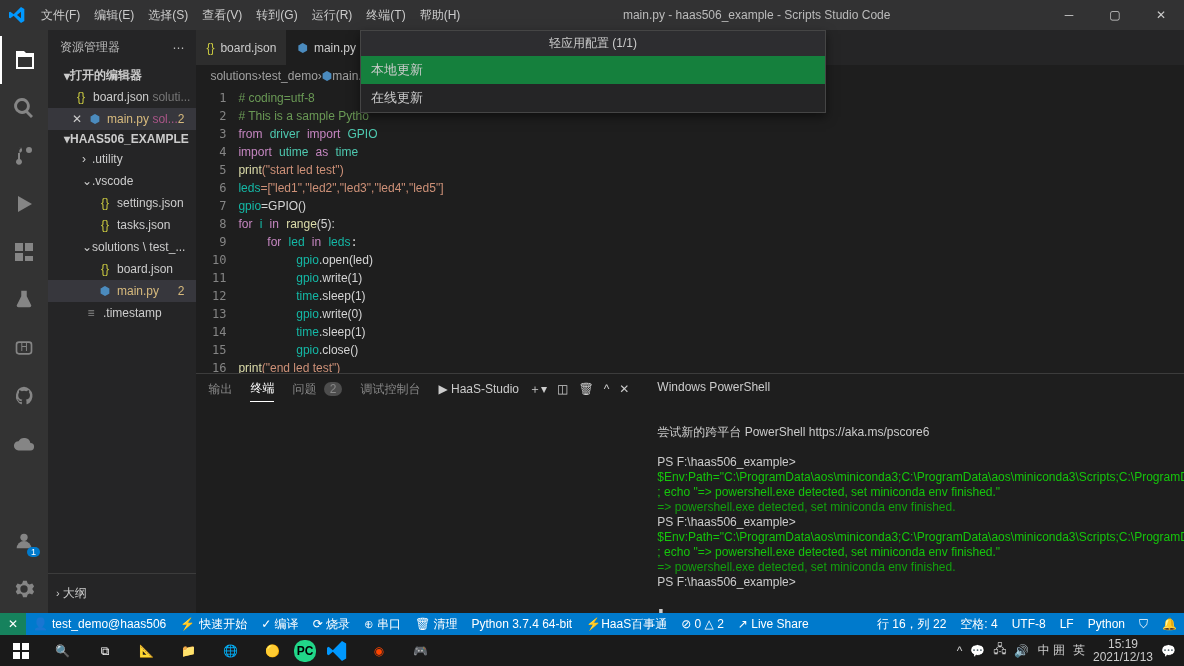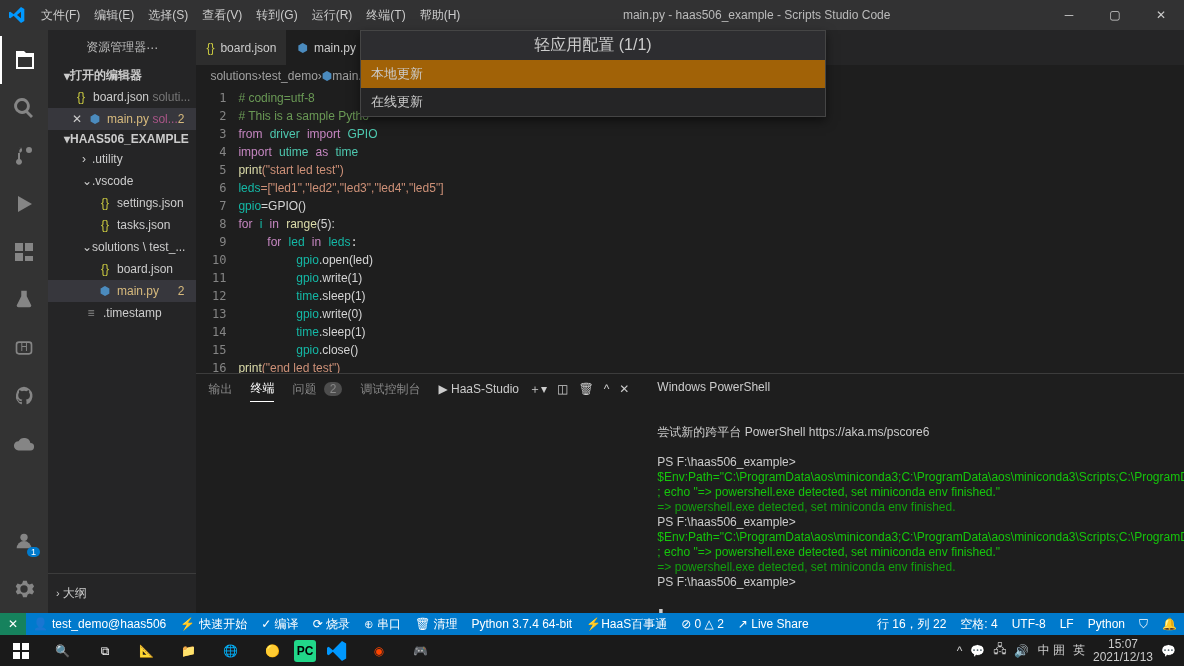--- a/index.html
+++ b/index.html
@@ -10,21 +10,21 @@
 .titlebar .menu span{padding:0 7px;cursor:pointer}
 .titlebar .title{flex:1;text-align:center;color:#bbb}
 .titlebar .winbtn{width:46px;height:30px;display:flex;align-items:center;justify-content:center;cursor:pointer}
 .main{display:flex;height:583px}
 .actbar{width:48px;background:#333;display:flex;flex-direction:column;align-items:center;padding-top:6px}
 .actbar .ic{width:48px;height:48px;display:flex;align-items:center;justify-content:center;color:#858585;cursor:pointer;position:relative}
 .actbar .ic.active{color:#fff;border-left:2px solid #fff}
 .actbar .spacer{flex:1}
 .actbar .badge{position:absolute;bottom:8px;right:8px;background:#007acc;color:#fff;border-radius:8px;font-size:9px;padding:0 4px}
 .sidebar{width:212px;background:#252526;display:flex;flex-direction:column}
-.sb-hd{height:35px;display:flex;align-items:center;justify-content:center;padding:0 12px;font-size:11px;color:#bbb}
+.sb-hd{height:35px;display:flex;align-items:center;justify-content:space-between;padding:0 12px;font-size:11px;color:#bbb}
 .sb-hd .dots{cursor:pointer}
 .sb-sec-hd{display:flex;align-items:center;padding:2px 4px 2px 16px;font-weight:bold;font-size:11px;cursor:pointer}
 .sb-item{display:flex;align-items:center;padding:1px 6px 1px 24px;cursor:pointer;font-size:13px;height:22px}
 .sb-item.mod{color:#d7ba7d;background:#37373d}
 .sb-item .chv{width:10px;display:inline-block}
 .sb-item .ficon{width:18px;display:inline-flex;justify-content:center;margin-right:3px}
 .sb-item .nm{flex:1;white-space:nowrap;overflow:hidden;text-overflow:ellipsis}
 .sb-item .cnt{color:#d7ba7d;padding-right:6px}
 .sb-item.indent1{padding-left:34px}
 .sb-item.indent2{padding-left:48px}
@@ -55,24 +55,24 @@
 .term .pth{color:#16c60c}
 .term .cmt{color:#13a10e}
 .status{height:22px;background:#007acc;color:#fff;display:flex;align-items:center;font-size:12px}
 .status .sb{padding:0 7px;display:flex;align-items:center;gap:4px;cursor:pointer;height:100%}
 .status .remote{background:#16825d;padding:0 8px}
 .status .sp{flex:1}
 .taskbar{height:31px;background:#1a1a1a;display:flex;align-items:center}
 .taskbar .tb{width:42px;height:31px;display:flex;align-items:center;justify-content:center;cursor:pointer}
 .taskbar .tray{margin-left:auto;display:flex;align-items:center;color:#ccc;gap:8px;padding-right:8px;font-size:11px}
 .quickpick{position:absolute;top:30px;left:360px;width:466px;background:#252526;border:1px solid #454545;z-index:100;box-shadow:0 4px 10px rgba(0,0,0,.5)}
-.qp-title{text-align:center;padding:4px;color:#ccc;font-size:16px;background:#2d2d30}
+.qp-title{text-align:center;padding:4px;color:#ccc;font-size:12px;background:#2d2d30}
 .qp-input{margin:4px;padding:4px 6px;background:#3c3c3c;border:1px solid #007fd4;color:#888;font-size:13px}
 .qp-item{padding:5px 10px;cursor:pointer;font-size:13px}
-.qp-item.sel{background:#a16207}
+.qp-item.sel{background:#15803d}
 svg{display:block}
 </style>
 </head>
 <body>
 
 <div class="titlebar">
   <div class="logo">
     <svg width="16" height="16" viewBox="0 0 24 24">
         <path fill="#0098ff" d="M23 3l-5-3-11 11L2 7 0 8v8l2 1 5-4 11 11 5-3V3zm-5 14l-6-5 6-5v10z"></path>
       </svg>
@@ -321,36 +321,36 @@
         <rect y="9" width="7" height="7" fill="#fff"></rect>
         <rect x="9" y="9" width="7" height="7" fill="#fff"></rect>
       </svg>
     </div>
   <div class="tb" style="color:#fff">🔍</div>
   <div class="tb" style="color:#fff">⧉</div>
   <div class="tb" style="color:#ff8c00">📐</div>
   <div class="tb" style="color:#ffcc00">📁</div>
   <div class="tb" style="color:#0078d4">🌐</div>
   <div class="tb">🟡</div>
-  <div class="tb" style="background:#21d789;width:22px;height:22px;border-radius:3px;color:#000;font-weight:bold">PC</div>
+  <div class="tb" style="background:#21d789;width:22px;height:22px;border-radius:10px;color:#000;font-weight:bold">PC</div>
   <div class="tb">
       <svg width="20" height="20" viewBox="0 0 24 24">
         <path fill="#0098ff" d="M23 3l-5-3-11 11L2 7 0 8v8l2 1 5-4 11 11 5-3V3z"></path>
       </svg>
     </div>
   <div class="tb" style="color:#ff4500">◉</div>
   <div class="tb" style="color:#888">🎮</div>
   <div class="tray">
     <span>^</span>
     <span style="color:#1aad19">💬</span>
     <span>🖧</span>
     <span>🔊</span>
     <span>中 囲</span>
     <span>英</span>
-    <span style="text-align:center;line-height:13px"><span>15:07</span><br><span>2021/12/13</span></span>
+    <span style="text-align:center;line-height:13px"><span>15:19</span><br><span>2021/12/13</span></span>
     <span>💬</span>
   </div>
 </div>
 
 <div class="quickpick">
   <div class="qp-title">轻应用配置 (1/1)</div>
   <div class="qp-item sel">本地更新</div>
   <div class="qp-item">在线更新</div>
 </div>
 

